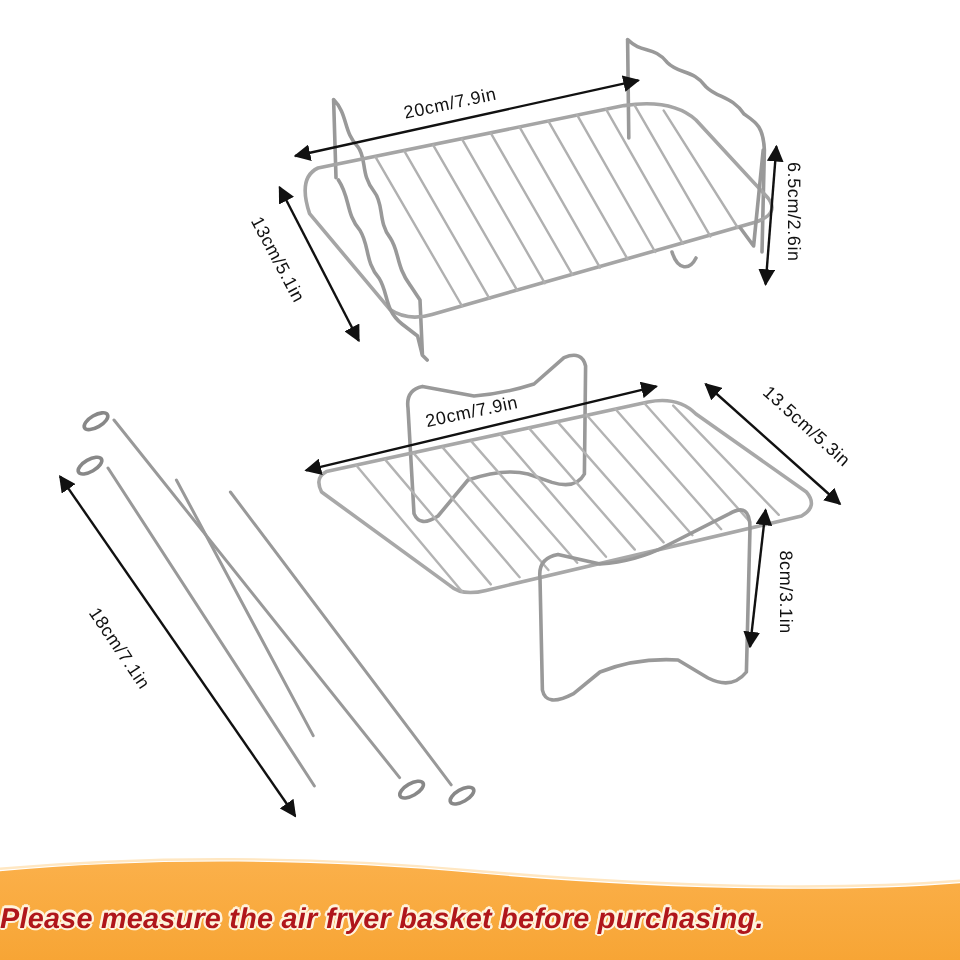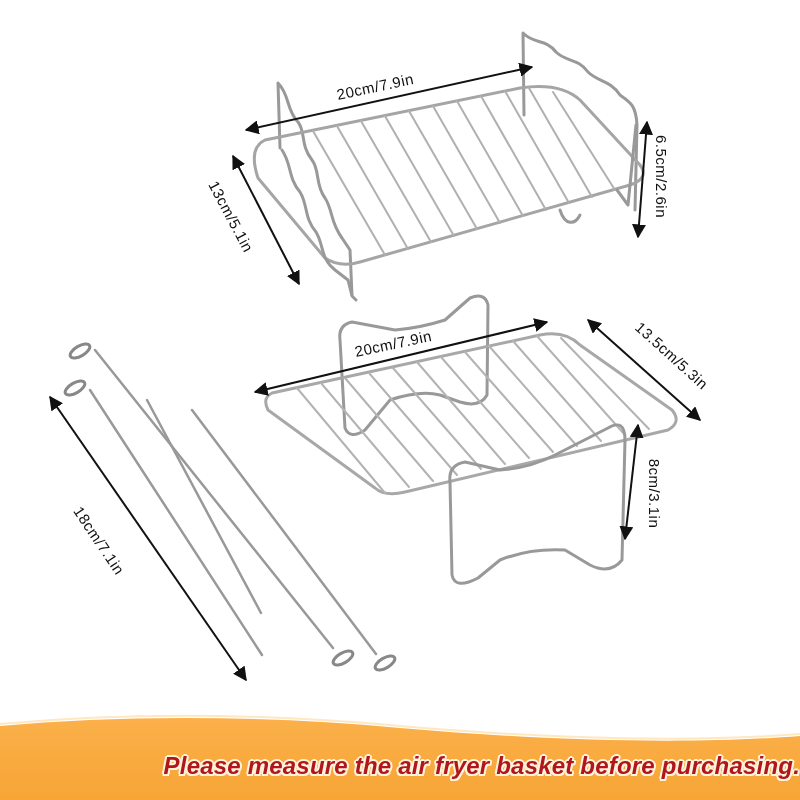--- a/index.html
+++ b/index.html
@@ -1,19 +1,19 @@
 <!DOCTYPE html>
 <html><head>
 <meta charset="utf-8">
 <style>
   html, body { margin: 0; padding: 0; }
   body { width: 800px; height: 800px; background: #ffffff; position: relative; overflow: hidden; font-family: "Liberation Sans", sans-serif; }
   #scene { position: absolute; left: 0; top: 0; width: 800px; height: 800px; }
   .dim-label { position: absolute; font-family: "Liberation Sans", sans-serif; font-size: 15px; color: #111; white-space: nowrap; transform-origin: center center; letter-spacing: 0.5px; }
-  #banner-text { position: absolute; left: 0; top: 752px; width: 800px; text-align: right; font-family: "Liberation Sans", sans-serif; font-weight: bold; font-style: italic; font-size: 24px; color: #b0161b; letter-spacing: 0.2px;
+  #banner-text { position: absolute; left: 0; top: 752px; width: 800px; text-align: left; font-family: "Liberation Sans", sans-serif; font-weight: bold; font-style: italic; font-size: 24px; color: #b0161b; letter-spacing: 0.2px;
     text-shadow: -1.5px -1.5px 0 #fff3dc, 1.5px -1.5px 0 #fff3dc, -1.5px 1.5px 0 #fff3dc, 1.5px 1.5px 0 #fff3dc, 0 2px 0 #fff3dc, 0 -2px 0 #fff3dc, 2px 0 0 #fff3dc, -2px 0 0 #fff3dc; }
 </style>
 </head>
 <body>
 
 <svg id="scene" width="800" height="800" viewBox="0 0 800 800" xmlns="http://www.w3.org/2000/svg">
   <defs>
     <marker id="arr" viewBox="0 0 10 10" refX="9" refY="5" markerWidth="7" markerHeight="7" orient="auto-start-reverse">
       <path d="M0,0 L10,5 L0,10 z" fill="#111"></path>
     </marker>

